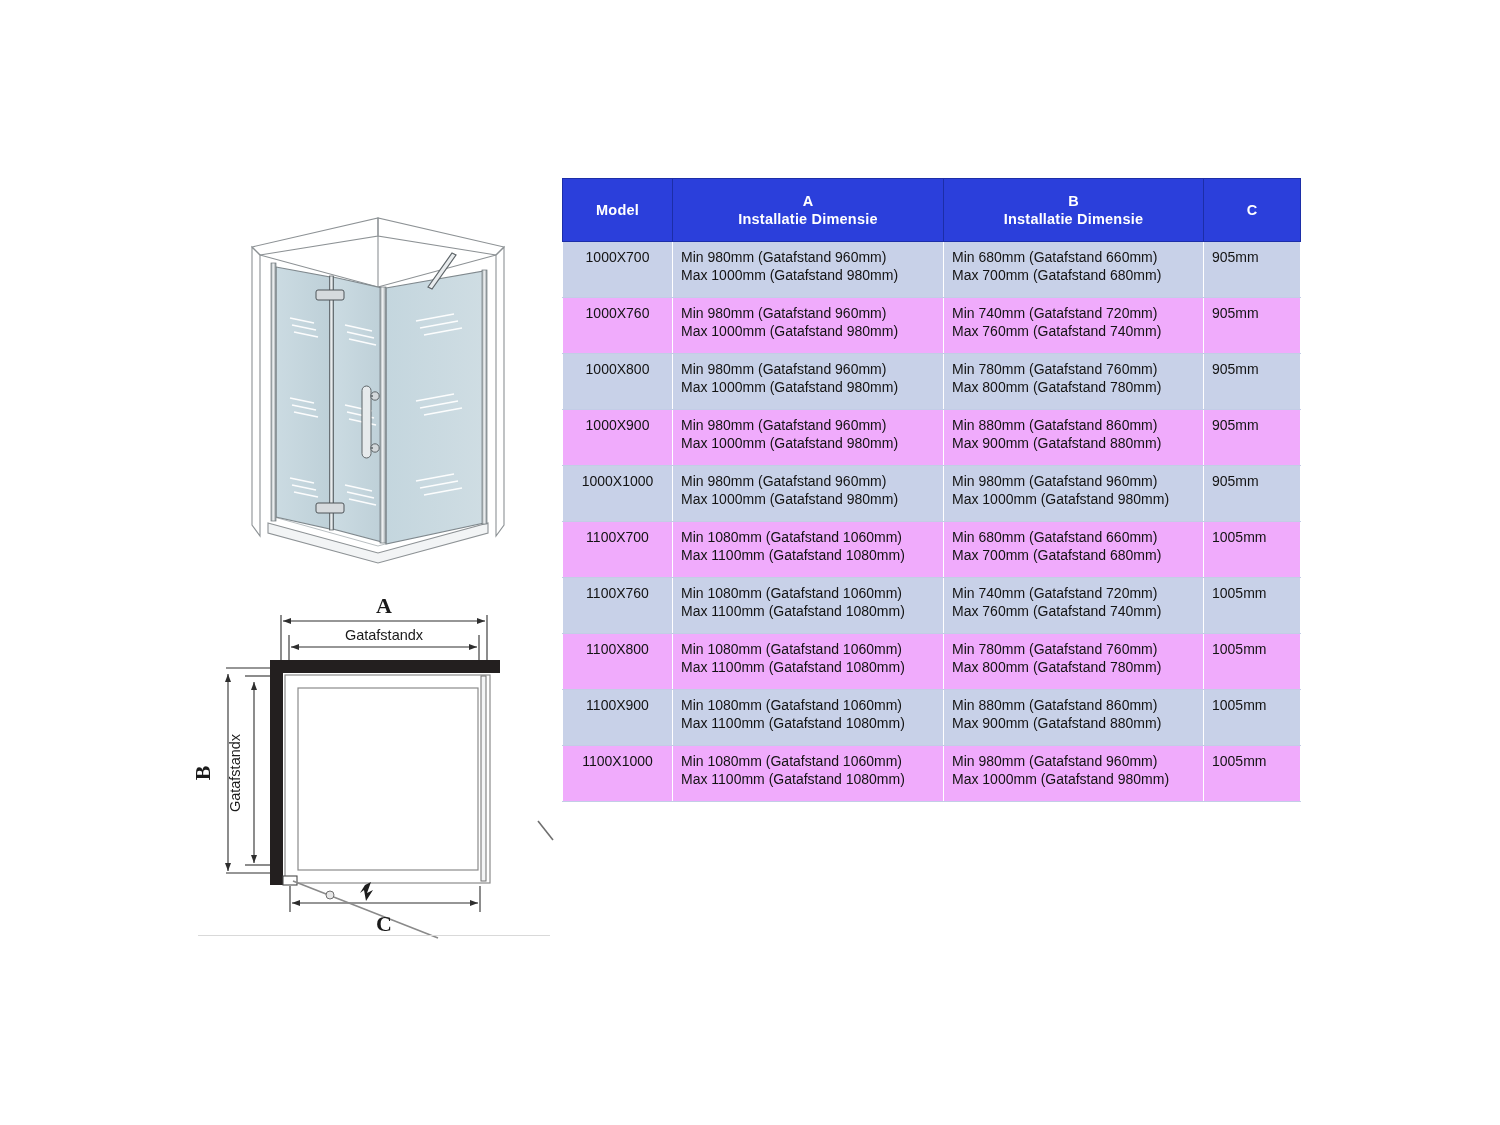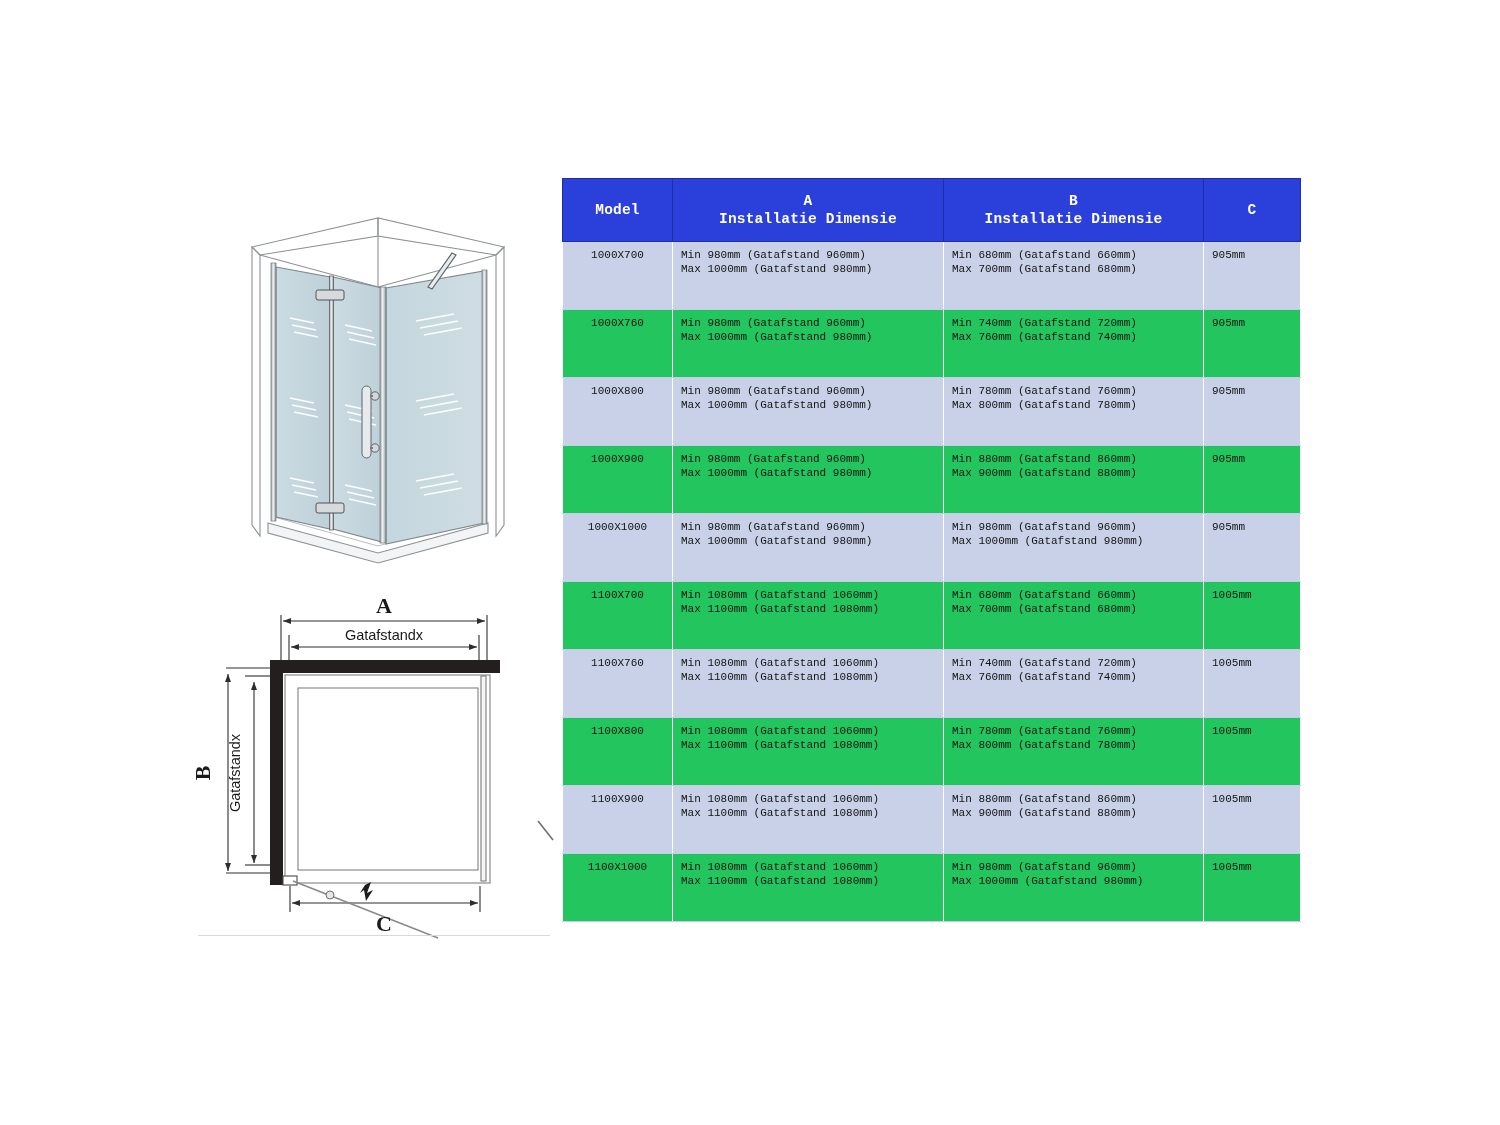--- a/index.html
+++ b/index.html
@@ -23,49 +23,48 @@
   }
 
   
   #spec-table-wrap{
     position:absolute;left:562px;top:178px;width:740px;
   }
   table.spec{
     border-collapse:collapse;
     width:738px;
     table-layout:fixed;
-    font-family:Liberation Mono, monospace;
   }
   table.spec th{
     background:#2b3fdb;
     color:#ffffff;
     font-weight:bold;
     font-size:14.5px;
     line-height:1.25;
     padding:6px 4px;
     border:1px solid #1c2ea8;
     text-align:center;
     vertical-align:middle;
     height:63px;
     box-sizing:border-box;
     letter-spacing:.2px;
   }
   table.spec td{
-    font-size:11px;
+    font-size:14px;
     line-height:1.3;
     color:#131313;
     border:1px solid #ffffff;
     border-bottom:1px solid #c3cde6;
     vertical-align:top;
     padding:6px 8px 6px 8px;
-    height:68px;
+    height:56px;
     box-sizing:border-box;
   }
   table.spec tr.band-a td{background:#c8d1e8;}
-  table.spec tr.band-b td{background:#22c55e;}
+  table.spec tr.band-b td{background:#f0abfc;}
   td.col-model{text-align:center;font-size:14.5px;}
   td.col-a,td.col-b{text-align:left;}
   td.col-c{text-align:left;font-size:14px;}
   .cellline{display:block;white-space:normal;}
 
   
   col.w-model{width:110px;}
   col.w-a{width:271px;}
   col.w-b{width:260px;}
   col.w-c{width:97px;}

